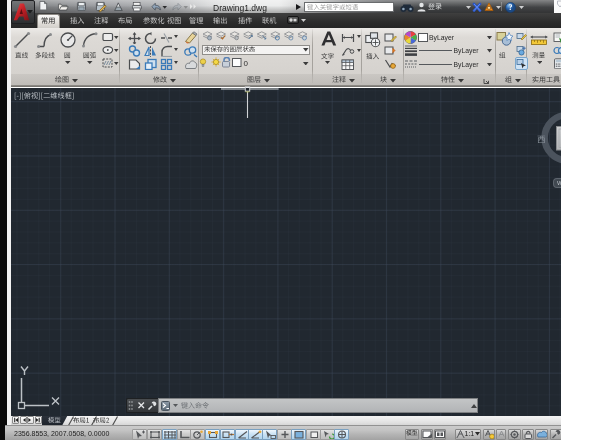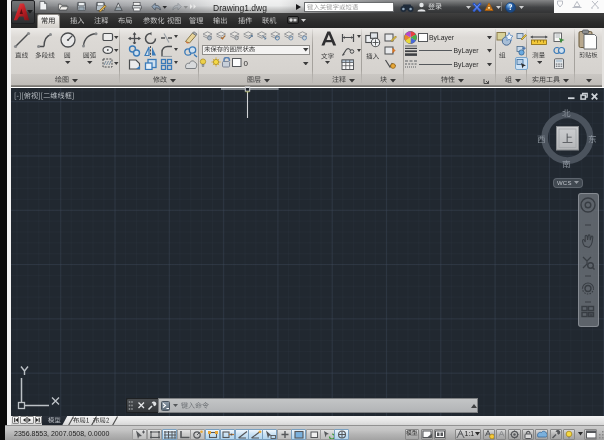--- a/index.html
+++ b/index.html
@@ -1,15 +1,15 @@
 <!DOCTYPE html>
 <html><head><meta charset="utf-8"><style>
 *{margin:0;padding:0;box-sizing:border-box}
 body{font-family:"Liberation Sans",sans-serif;background:#fff}
-#app{position:relative;width:604px;height:440px;overflow:hidden;background:#fff}
+#app{position:relative;width:561px;height:440px;overflow:hidden;background:#fff}
 .ab{position:absolute}
 </style></head><body>
 <div id="app">
 
 <div style="position:absolute;left:0px;top:0px;width:7px;height:440px;background:#0a0a0a"></div>
 <div style="position:absolute;left:7px;top:0px;width:4px;height:440px;background:#f2f2f2"></div>
 <div style="position:absolute;left:554px;top:0px;width:50px;height:13px;background:#fbfbfb"></div>
 <svg style="position:absolute;left:554px;top:0px;" width="50" height="10">
       <g stroke="#b9bcc4" fill="none" stroke-width="1">
         <path d="M3.5 1 L8.5 1 L8.5 4 L6 7 L3.5 4 Z"></path>

